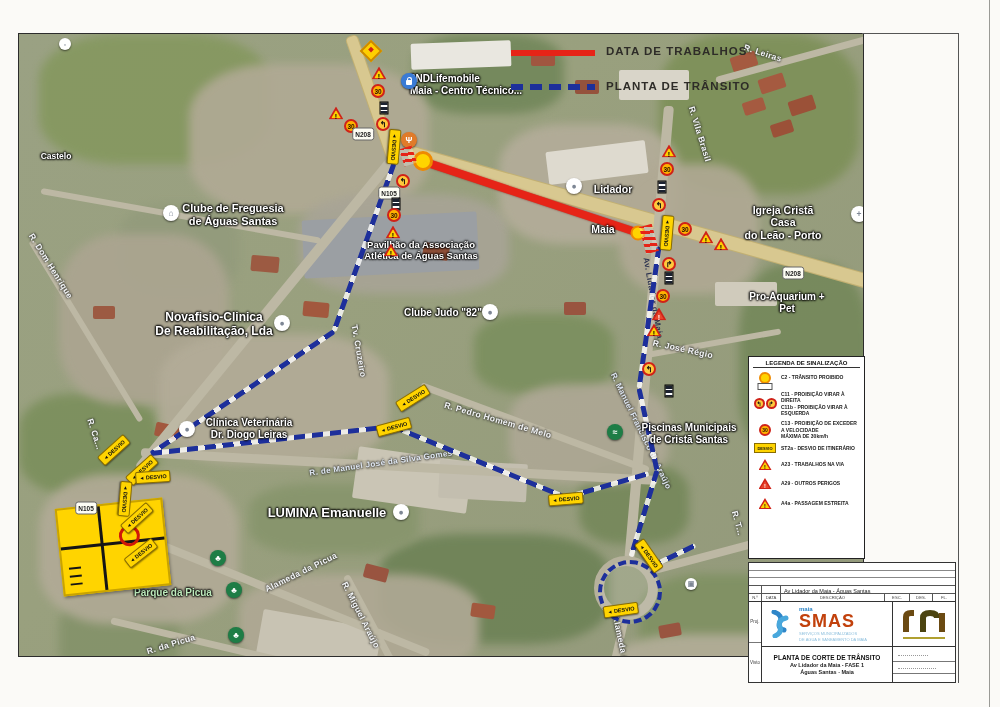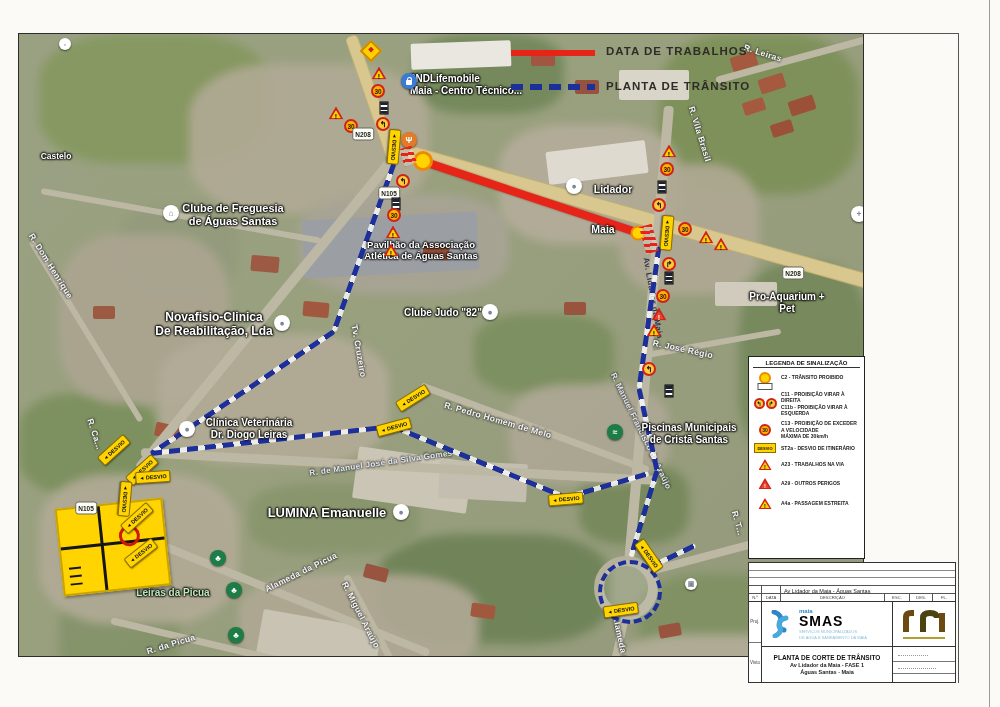--- a/index.html
+++ b/index.html
@@ -103,21 +103,21 @@
   #rev .rtxt .c3{flex:1;font-size:5.5px;color:#222;padding-left:3px;}
   #rev .rhead{position:absolute;left:0;right:0;bottom:0;height:7px;display:flex;border-top:1px solid #555;}
   #rev .rhead div{border-right:1px solid #555;font-size:4.2px;color:#444;display:flex;align-items:center;justify-content:center;}
   #tmain{flex:1;display:flex;}
   #tside{width:12px;border-right:1px solid #333;display:flex;flex-direction:column;}
   #tside div{flex:1;display:flex;align-items:center;justify-content:center;font-size:4.5px;color:#444;border-bottom:1px solid #777;}
   #tside div:last-child{border-bottom:none;}
   #tcenter{width:130px;border-right:1px solid #333;display:flex;flex-direction:column;}
   #logoarea{height:44px;border-bottom:1px solid #333;display:flex;align-items:center;padding-left:6px;gap:5px;}
   .smas-top{font-size:6px;color:#2f86c8;font-weight:bold;}
-  .smas-name{font-size:14px;color:#000000;font-weight:bold;letter-spacing:1px;line-height:1;}
+  .smas-name{font-size:18px;color:#c2410c;font-weight:bold;letter-spacing:1px;line-height:1;}
   .smas-sub{font-size:4px;color:#8fc0de;white-space:pre-line;line-height:1.3;margin-top:1px;}
   #titlearea{flex:1;display:flex;flex-direction:column;justify-content:center;text-align:center;gap:1px;}
   .t1{font-size:6.5px;font-weight:bold;color:#111;}
   .t2{font-size:5.5px;font-weight:bold;color:#222;}
   #tright{flex:1;display:flex;flex-direction:column;}
   #clogo{height:44px;border-bottom:1px solid #333;display:flex;flex-direction:column;align-items:center;justify-content:center;gap:2px;}
   #clogo .cline{width:42px;height:2.5px;background:#b0a030;}
   #rcells{flex:1;position:relative;}
   #rcells .rc{position:absolute;left:0;right:0;height:1px;background:#777;}
   #rcells .scrib{position:absolute;height:0;border-bottom:1px dotted #999;}
@@ -375,28 +375,30 @@
     <div class="ml" style="left:214px;top:181px;font-size:11px;">Clube de Freguesia
 de Águas Santas</div>
     <div class="ml" style="left:195px;top:290px;font-size:12px;">Novafisio-Clinica
 De Reabilitação, Lda</div>
     <div class="ml" style="left:230px;top:395px;font-size:10px;">Clínica Veterinária
 Dr. Diogo Leiras</div>
     <div class="ml" style="left:447px;top:51px;font-size:10px;text-align:left;">2NDLifemobile
 Maia - Centro Técnico...</div>
     <div class="ml" style="left:594px;top:155px;font-size:10.5px;">Lidador</div>
     <div class="ml" style="left:584px;top:195px;font-size:10.5px;">Maia</div>
+    <div class="ml" style="left:764px;top:189px;font-size:10.5px;">Igreja Cristã Casa
+do Leão - Porto</div>
     <div class="ml" style="left:768px;top:269px;font-size:10px;">Pro-Aquarium + Pet</div>
     <div class="ml" style="left:424px;top:279px;font-size:10px;">Clube Judo "82"</div>
     <div class="ml" style="left:402px;top:216px;font-size:9.5px;">Pavilhão da Associação
 Atlética de Águas Santas</div>
     <div class="ml" style="left:670px;top:400px;font-size:10px;">Piscinas Municipais
 de Cristã Santas</div>
     <div class="ml" style="left:308px;top:479px;font-size:13px;">LUMINA Emanuelle</div>
-    <div class="ml green-text" style="left:154px;top:559px;font-size:10px;">Leiras da Picua</div>
+    <div class="ml green-text" style="left:154px;top:559px;font-size:10px;">Parque da Picua</div>
 
     <div class="st" style="left:744px;top:19px;--r:18deg;">R. Leiras</div>
     <div class="st" style="left:681px;top:100px;--r:73deg;">R. Vila Brasil</div>
     <div class="st" style="left:340px;top:317px;--r:80deg;">Tv. Cruzeiro</div>
     <div class="st" style="left:479px;top:386px;--r:16deg;">R. Pedro Homem de Melo</div>
     <div class="st" style="left:664px;top:315px;--r:12deg;">R. José Régio</div>
     <div class="st blue" style="left:362px;top:429px;--r:-8deg;">R. de Manuel José da Silva Gomes</div>
     <div class="st blue" style="left:622px;top:397px;--r:64deg;">R. Manuel Francisco de Araújo</div>
     <div class="st" style="left:282px;top:538px;--r:-26deg;">Alameda da Picua</div>
     <div class="st" style="left:342px;top:581px;--r:63deg;">R. Miguel Araújo</div>

